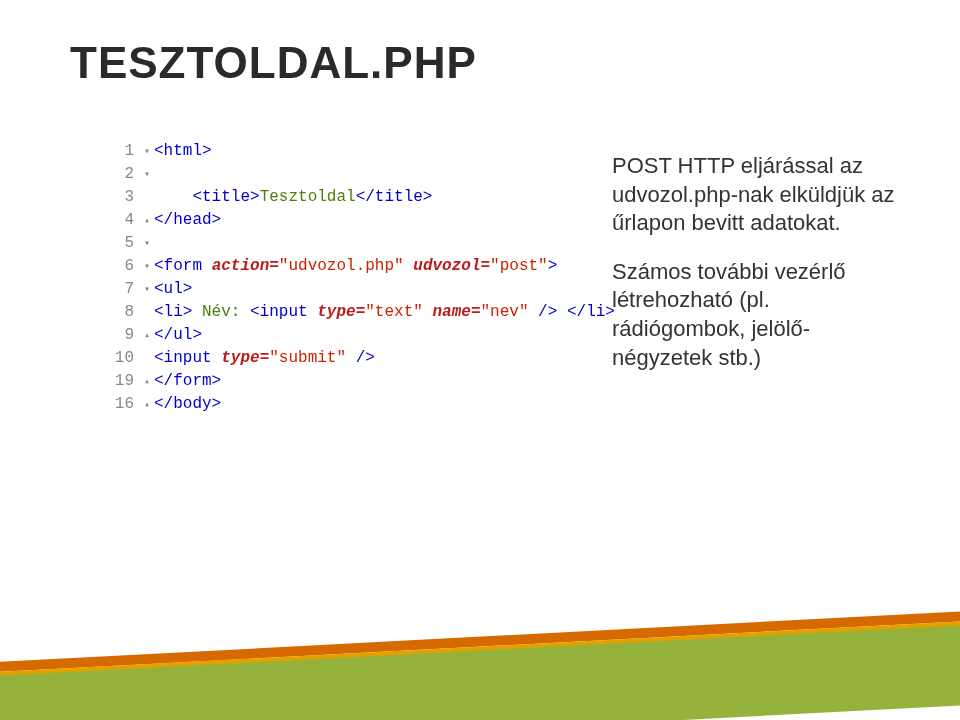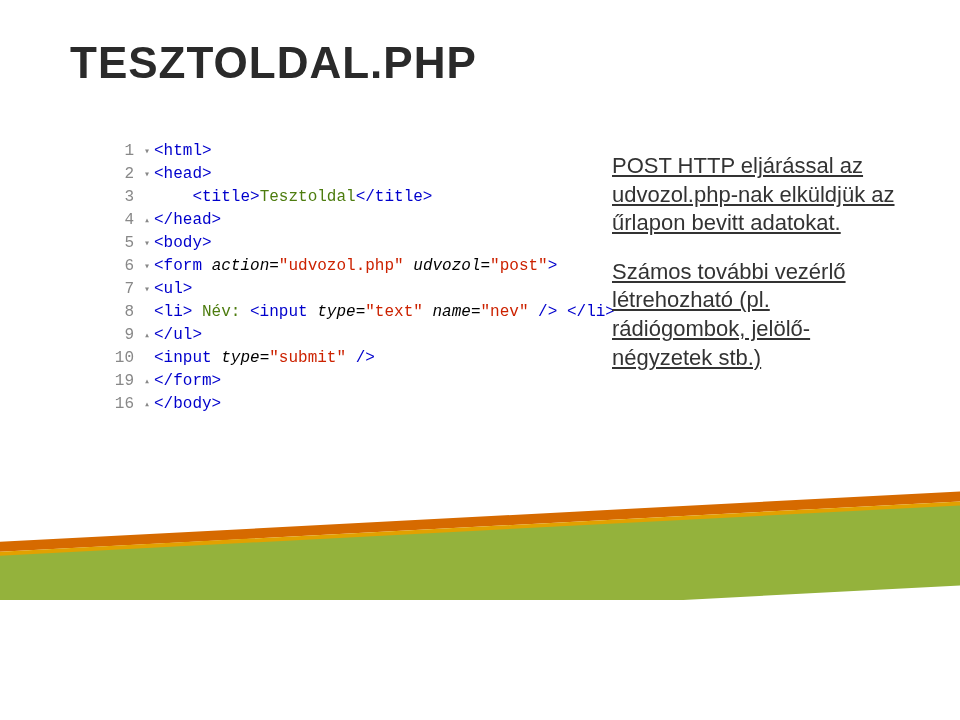--- a/index.html
+++ b/index.html
@@ -1,20 +1,20 @@
 <!DOCTYPE html>
 <html><head>
 <meta charset="utf-8">
 <style>
   * { box-sizing: border-box; margin: 0; padding: 0; }
   html, body { width: 960px; height: 720px; overflow: hidden; font-family: "Segoe UI", "Gill Sans", "Gill Sans MT", Calibri, sans-serif; }
   .slide {
     position: relative;
     width: 960px;
-    height: 600px;
+    height: 720px;
     background: #fff;
   }
   .title {
     position: absolute;
     left: 70px;
     top: 38px;
     font-size: 44px;
     font-weight: 700;
     letter-spacing: 1px;
     color: #2a2a2a;
@@ -43,35 +43,35 @@
   .fold {
     width: 14px;
     flex: 0 0 14px;
     font-size: 10px;
     color: #888;
     text-align: center;
     user-select: none;
   }
   .code { flex: 1; }
   .tag { color: #0000cc; }
-  .attr { color: #000000; font-style: italic; }
+  .attr { color: #b91c1c; font-style: italic; font-weight: bold; }
   .str { color: #cc2200; }
   .txt { color: #4d7c0f; }
 
   .desc {
     position: absolute;
     left: 612px;
     top: 152px;
     width: 290px;
     font-family: "Gill Sans MT", "Gill Sans", "Segoe UI", sans-serif;
     font-size: 22px;
     line-height: 1.3;
     color: #333;
   }
-  .desc p { margin-bottom: 20px; text-decoration: underline; }
+  .desc p { margin-bottom: 20px; }
 
   .stripe-wrap {
     position: absolute;
     left: 0; bottom: 0; width: 960px; height: 120px;
     overflow: hidden;
   }
   .stripe {
     position: absolute;
     left: -80px; right: -80px;
     height: 18px;
@@ -86,24 +86,24 @@
 </style>
 </head>
 <body>
 
 <div class="slide">
 
   <div class="title">TESZTOLDAL.PHP</div>
 
   <div class="code-box" id="code-box">
       <div class="code-row"><div class="gutter">1</div><div class="fold">▾</div><div class="code"><span class="tag">&lt;html&gt;</span></div></div>
-      <div class="code-row"><div class="gutter">2</div><div class="fold">▾</div><div class="code"><span class="tag">&lt;head&gt;</span></div></div>
+      <div class="code-row"><div class="gutter">2</div><div class="fold">▾</div></div>
       <div class="code-row"><div class="gutter">3</div><div class="fold"></div><div class="code">    <span class="tag">&lt;title&gt;</span><span class="txt">Tesztoldal</span><span class="tag">&lt;/title&gt;</span></div></div>
       <div class="code-row"><div class="gutter">4</div><div class="fold">▴</div><div class="code"><span class="tag">&lt;/head&gt;</span></div></div>
-      <div class="code-row"><div class="gutter">5</div><div class="fold">▾</div><div class="code"><span class="tag">&lt;body&gt;</span></div></div>
+      <div class="code-row"><div class="gutter">5</div><div class="fold">▾</div></div>
       <div class="code-row"><div class="gutter">6</div><div class="fold">▾</div><div class="code"><span class="tag">&lt;form</span> <span class="attr">action=</span><span class="str">"udvozol.php"</span> <span class="attr">udvozol=</span><span class="str">"post"</span><span class="tag">&gt;</span></div></div>
       <div class="code-row"><div class="gutter">7</div><div class="fold">▾</div><div class="code"><span class="tag">&lt;ul&gt;</span></div></div>
       <div class="code-row"><div class="gutter">8</div><div class="fold"></div><div class="code"><span class="tag">&lt;li&gt;</span><span class="txt"> Név: </span><span class="tag">&lt;input</span> <span class="attr">type=</span><span class="str">"text"</span> <span class="attr">name=</span><span class="str">"nev"</span> <span class="tag">/&gt;</span> <span class="tag">&lt;/li&gt;</span></div></div>
       <div class="code-row"><div class="gutter">9</div><div class="fold">▴</div><div class="code"><span class="tag">&lt;/ul&gt;</span></div></div>
       <div class="code-row"><div class="gutter">10</div><div class="fold"></div><div class="code"><span class="tag">&lt;input</span> <span class="attr">type=</span><span class="str">"submit"</span> <span class="tag">/&gt;</span></div></div>
       <div class="code-row"><div class="gutter">19</div><div class="fold">▴</div><div class="code"><span class="tag">&lt;/form&gt;</span></div></div>
       <div class="code-row"><div class="gutter">16</div><div class="fold">▴</div><div class="code"><span class="tag">&lt;/body&gt;</span></div></div>
     </div>
 
   <div class="desc">

